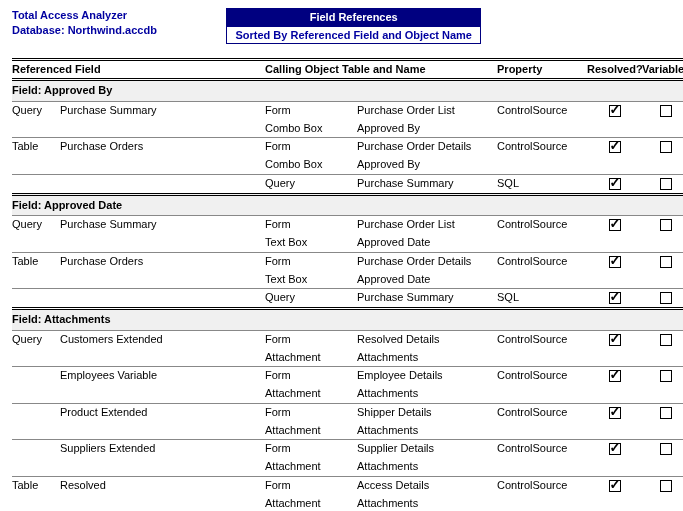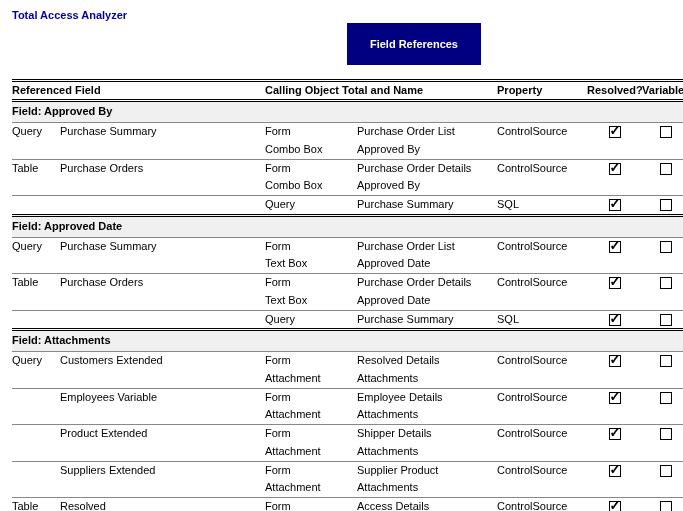--- a/index.html
+++ b/index.html
@@ -5,26 +5,26 @@
   * { box-sizing: border-box; }
   body {
     margin: 0;
     padding: 8px 12px;
     font-family: Arial, sans-serif;
     font-size: 11px;
     background: #fff;
     color: #000;
     width: 683px;
   }
-  .header-row { display: flex; align-items: flex-start; flex-direction: column; }
+  .header-row { display: flex; align-items: flex-start; }
   .left-head { color: #0000a0; font-weight: bold; line-height: 1.4; }
   .title-box { margin-left: auto; margin-right: 190px; text-align: center; }
   .title-bar {
     background: #000080; color: #fff; font-weight: bold;
-    padding: 14px 22px; border: 1px solid #000080;
+    padding: 2px 22px; border: 1px solid #000080;
   }
   .subtitle-bar {
     color: #0000a0; font-weight: bold; border: 1px solid #000080;
     padding: 2px 8px; background: #fff;
   }
   table { width: 100%; border-collapse: collapse; margin-top: 14px; table-layout: fixed; }
   col.c1 { width: 48px; }
   col.c2 { width: 205px; }
   col.c3 { width: 92px; }
   col.c4 { width: 140px; }
@@ -54,40 +54,42 @@
     content: "✓"; position: absolute; top: -3px; left: 0;
     font-size: 13px; font-weight: bold; line-height: 1; color: #000;
   }
 </style>
 </head>
 <body>
 
 <div class="header-row">
   <div class="left-head">
     <div>Total Access Analyzer</div>
+    <div>Database: Northwind.accdb</div>
   </div>
   <div class="title-box">
     <div class="title-bar">Field References</div>
+    <div class="subtitle-bar">Sorted By Referenced Field and Object Name</div>
   </div>
 </div>
 
 <table>
   <colgroup>
     <col class="c1">
       <col class="c2">
       <col class="c3">
       <col class="c4">
       <col class="c5">
       <col class="c6">
       <col class="c7">
   </colgroup>
   <thead>
     <tr>
       <td colspan="2">Referenced Field</td>
-      <td colspan="2">Calling Object Total and Name</td>
+      <td colspan="2">Calling Object Table and Name</td>
       <td>Property</td>
       <td class="center">Resolved?</td>
       <td class="center">Variable?</td>
     </tr>
   </thead>
   <tbody id="tbody">
       <tr class="group">
         <td colspan="7">Field: Approved By</td>
       </tr>
       <tr>
@@ -237,21 +239,21 @@
         <td>Attachment</td>
         <td>Attachments</td>
         <td></td>
         <td></td>
         <td></td>
       </tr>
       <tr>
         <td></td>
         <td>Suppliers Extended</td>
         <td>Form</td>
-        <td>Supplier Product</td>
+        <td>Supplier Details</td>
         <td>ControlSource</td>
         <td class="center"><span class="chk on"></span></td>
         <td class="center"><span class="chk"></span></td>
       </tr>
       <tr class="sep">
         <td></td>
         <td></td>
         <td>Attachment</td>
         <td>Attachments</td>
         <td></td>

